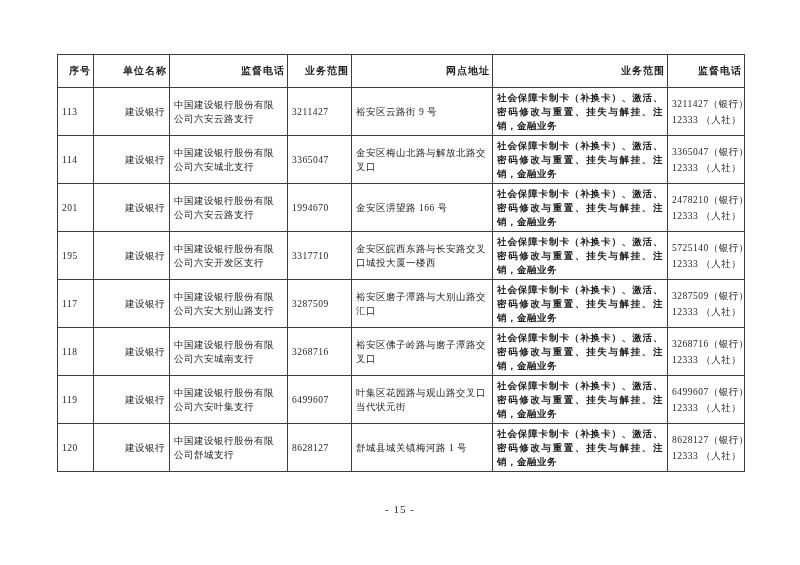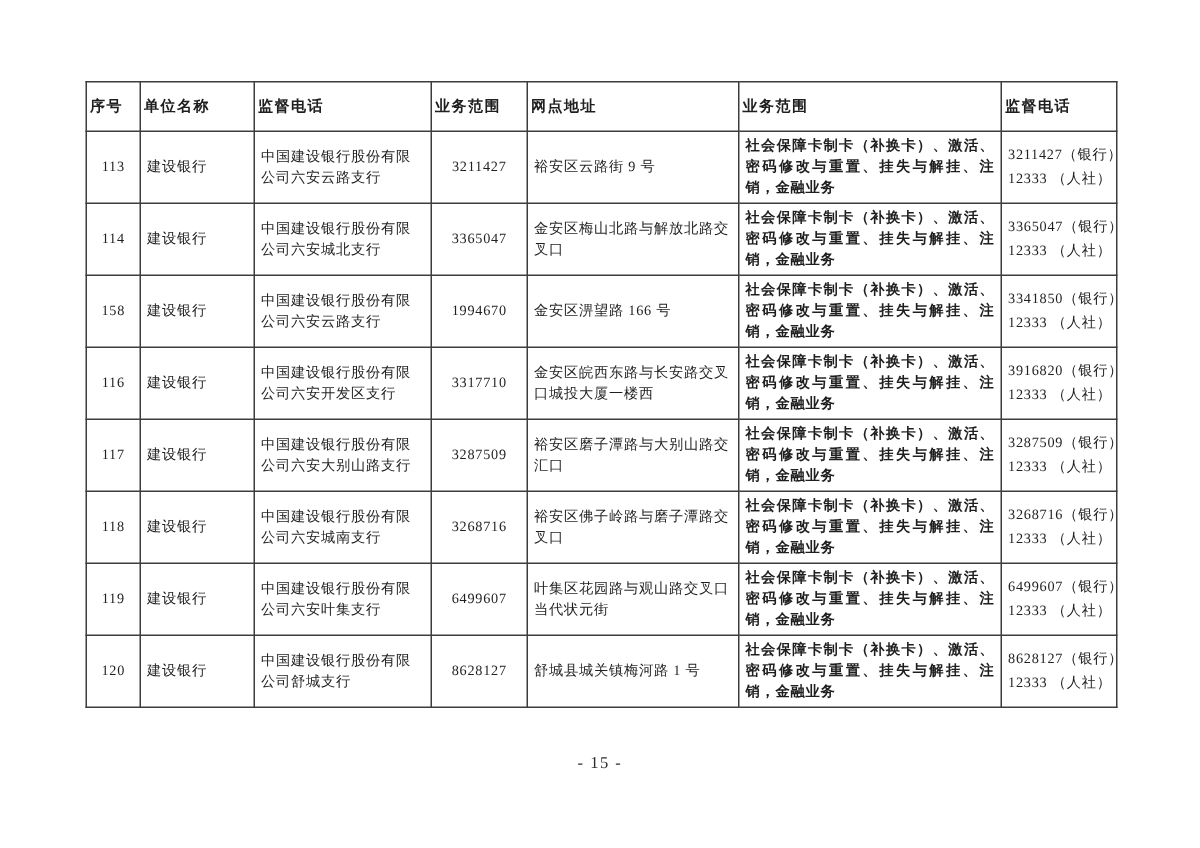--- a/index.html
+++ b/index.html
@@ -26,41 +26,40 @@
   }
   .bank-table th,
   .bank-table td {
     border: 1px solid #3d3d3d;
     overflow: hidden;
   }
   .bank-table th {
     font-size: 10px;
     font-weight: bold;
     height: 32px;
-    text-align: left;
+    text-align: right;
     vertical-align: middle;
     letter-spacing: 1px;
     padding: 0 2px;
   }
   .bank-table td {
     font-size: 9.5px;
     line-height: 14px;
     vertical-align: middle;
     padding: 2px 4px;
     letter-spacing: 0.5px;
   }
   tr.body-row {
     height: 48px;
   }
   .col-index, .col-phone {
-    text-align: center;
     letter-spacing: 0;
   }
   .col-unit {
-    text-align: left;
+    text-align: right;
     letter-spacing: 3px;
   }
   .col-branch, .col-address {
     text-align: left;
   }
   .col-scope {
     text-align: justify;
     text-justify: inter-ideograph;
     font-weight: bold;
   }
@@ -129,40 +128,40 @@
           <td class="col-branch">中国建设银行股份有限公司六安城北支行</td>
           <td class="col-phone">3365047</td>
           <td class="col-address">金安区梅山北路与解放北路交叉口</td>
           <td class="col-scope">社会保障卡制卡（补换卡）、激活、密码修改与重置、挂失与解挂、注销，金融业务</td>
           <td class="col-supervision">
             <div>3365047（银行）</div>
             <div>12333 （人社）</div>
           </td>
         </tr>
         <tr class="body-row">
-          <td class="col-index">158</td>
+          <td class="col-index">201</td>
           <td class="col-unit">建设银行</td>
           <td class="col-branch">中国建设银行股份有限公司六安云路支行</td>
           <td class="col-phone">1994670</td>
           <td class="col-address">金安区淠望路 166 号</td>
           <td class="col-scope">社会保障卡制卡（补换卡）、激活、密码修改与重置、挂失与解挂、注销，金融业务</td>
           <td class="col-supervision">
-            <div>3341850（银行）</div>
-            <div>12333 （人社）</div>
-          </td>
-        </tr>
-        <tr class="body-row">
-          <td class="col-index">116</td>
+            <div>2478210（银行）</div>
+            <div>12333 （人社）</div>
+          </td>
+        </tr>
+        <tr class="body-row">
+          <td class="col-index">195</td>
           <td class="col-unit">建设银行</td>
           <td class="col-branch">中国建设银行股份有限公司六安开发区支行</td>
           <td class="col-phone">3317710</td>
           <td class="col-address">金安区皖西东路与长安路交叉口城投大厦一楼西</td>
           <td class="col-scope">社会保障卡制卡（补换卡）、激活、密码修改与重置、挂失与解挂、注销，金融业务</td>
           <td class="col-supervision">
-            <div>3916820（银行）</div>
+            <div>5725140（银行）</div>
             <div>12333 （人社）</div>
           </td>
         </tr>
         <tr class="body-row">
           <td class="col-index">117</td>
           <td class="col-unit">建设银行</td>
           <td class="col-branch">中国建设银行股份有限公司六安大别山路支行</td>
           <td class="col-phone">3287509</td>
           <td class="col-address">裕安区磨子潭路与大别山路交汇口</td>
           <td class="col-scope">社会保障卡制卡（补换卡）、激活、密码修改与重置、挂失与解挂、注销，金融业务</td>

